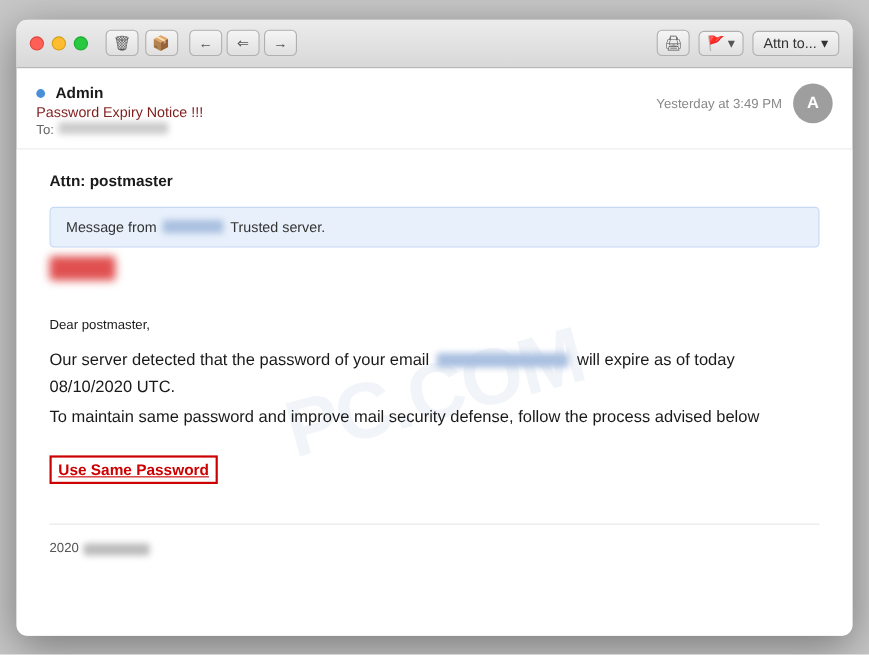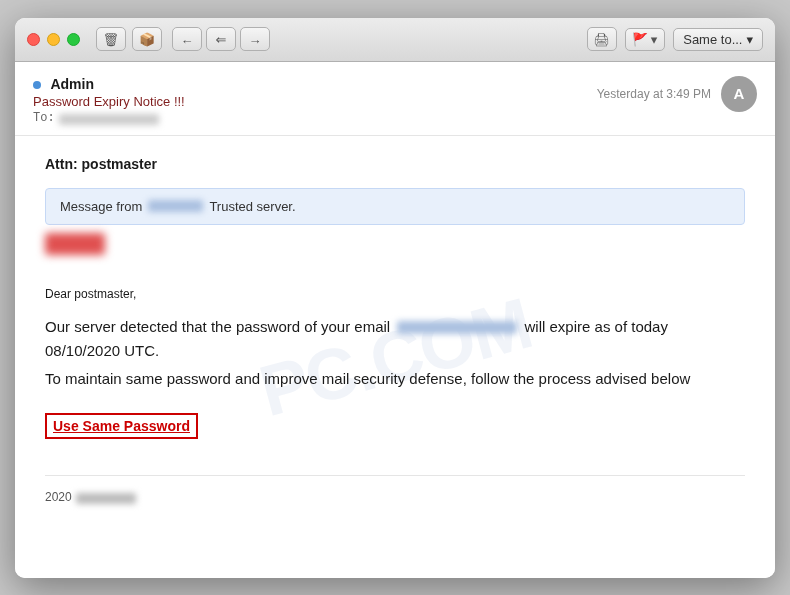--- a/index.html
+++ b/index.html
@@ -152,23 +152,22 @@
       font-size: 13px;
       color: #7f1d1d;
       margin-top: 2px;
     }
 
     .to-line {
       font-size: 12px;
       color: #666;
       margin-top: 2px;
       display: flex;
-      align-items: flex-end;
+      align-items: flex-start;
       gap: 4px;
-      font-family: Liberation Mono, monospace;
     }
 
     .to-blurred {
       display: inline-block;
       width: 100px;
       height: 11px;
       background: #ccc;
       border-radius: 2px;
       filter: blur(3px);
     }
@@ -353,21 +352,21 @@
 
     <div class="spacer"></div>
 
     <div class="toolbar-right">
       <div class="toolbar-btn">🖨</div>
       <div class="flag-btn">
         <span>🚩</span>
         <span>▾</span>
       </div>
       <div class="move-btn">
-        <span>Same to...</span>
+        <span>Attn to...</span>
         <span>▾</span>
       </div>
     </div>
   </div>
 
   <div class="email-header">
     <div class="sender-row">
       <div class="sender-info">
         <div class="sender-name">
           <span class="sender-dot"></span>

